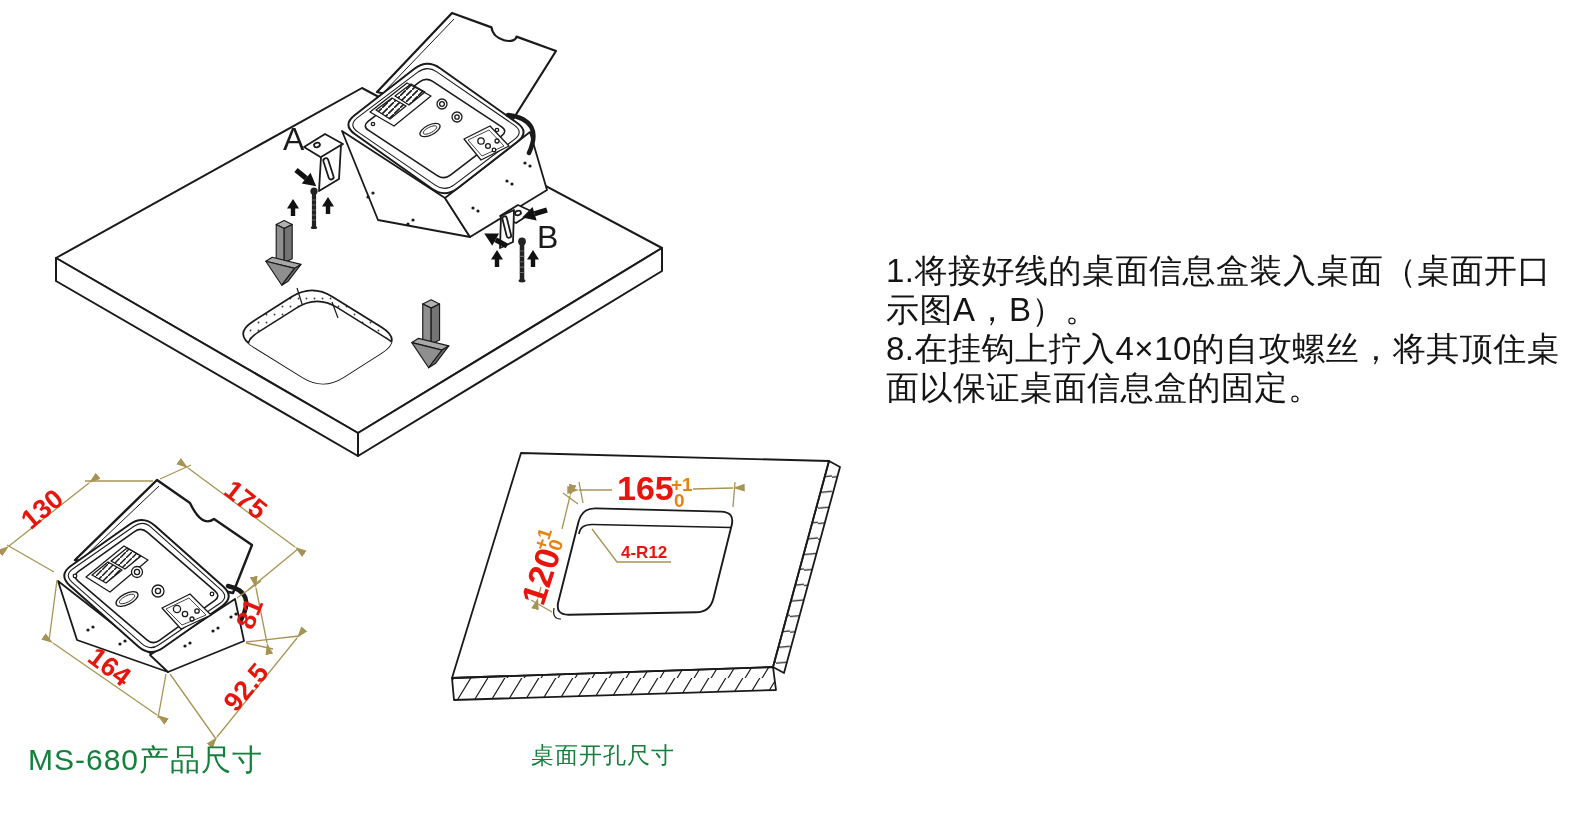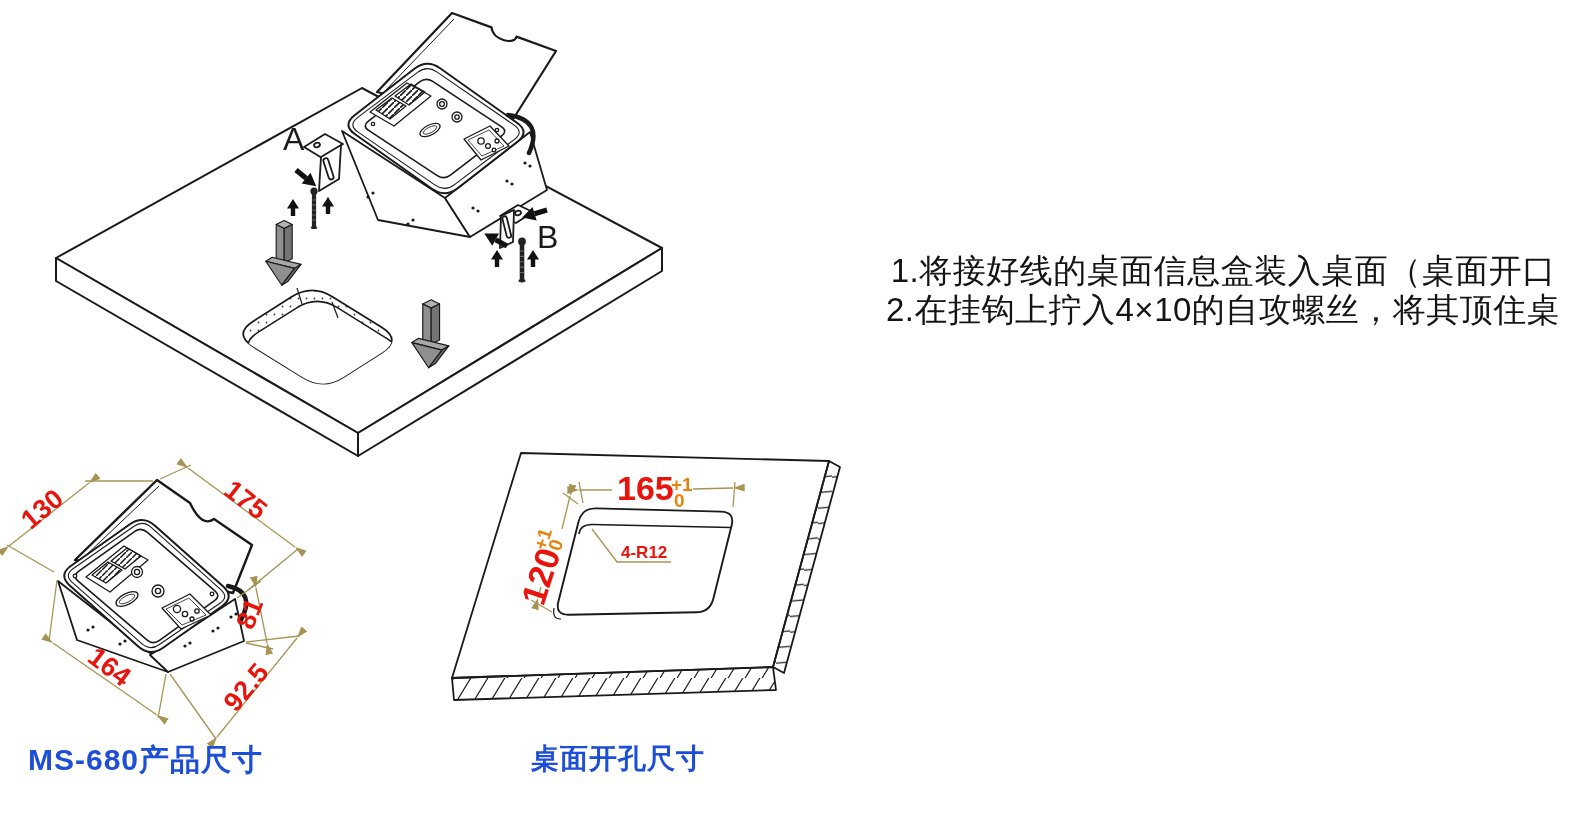--- a/index.html
+++ b/index.html
@@ -1,24 +1,24 @@
 <!DOCTYPE html>
 <html><head>
 <meta charset="utf-8">
 <style>
   html,body{margin:0;padding:0;}
   body{
     width:1576px;height:818px;background:#ffffff;overflow:hidden;position:relative;
     font-family:"Liberation Sans","DejaVu Sans",sans-serif;color:#111;
   }
   .abs{position:absolute;}
-  .caption{position:absolute;color:#1d4ed8;white-space:nowrap;letter-spacing:1px;font-weight:bold;}
+  .caption{position:absolute;color:#15803d;white-space:nowrap;letter-spacing:1px;}
   #cap-product{left:28px;top:740px;font-size:30px;}
-  #cap-cutout{left:531px;top:740px;font-size:28px;}
-  .instructions{position:absolute;left:886px;top:251px;font-size:33px;line-height:39px;color:#141414;letter-spacing:0.5px;text-align:center;}
+  #cap-cutout{left:531px;top:740px;font-size:23px;}
+  .instructions{position:absolute;left:886px;top:251px;font-size:33px;line-height:39px;color:#141414;letter-spacing:0.5px;}
   .instructions div{white-space:nowrap;}
   svg text.dim{fill:#e8150d;font-weight:600;}
   svg text.tol{fill:#e8820f;font-weight:700;}
   svg text.lbl{fill:#1a1a1a;font-weight:500;}
 </style>
 </head>
 <body>
 
 <svg class="abs" style="left:40px;top:0px" width="650" height="480" viewBox="0 0 650 480">
   <defs>
@@ -258,14 +258,16 @@
   <text class="tol" transform="translate(109,103) rotate(-72)" text-anchor="middle" font-size="19">+1</text>
   <text class="tol" transform="translate(122,109) rotate(-72)" text-anchor="middle" font-size="19">0</text>
   <text class="dim" x="181" y="120" font-size="17">4-R12</text>
 </svg>
 
 <div class="caption" id="cap-product">MS-680产品尺寸</div>
 <div class="caption" id="cap-cutout">桌面开孔尺寸</div>
 
 <div class="instructions">
   <div>1.将接好线的桌面信息盒装入桌面（桌面开口</div>
-  <div>2.在挂钩上拧入4×10的自攻螺丝，将其顶住桌</div>
+  <div>示图A，B）。</div>
+  <div>8.在挂钩上拧入4×10的自攻螺丝，将其顶住桌</div>
+  <div>面以保证桌面信息盒的固定。</div>
 </div>
 
 </body></html>

